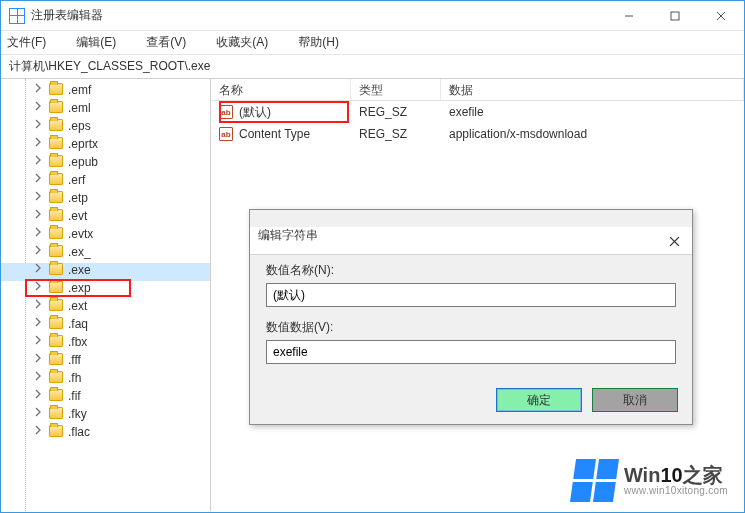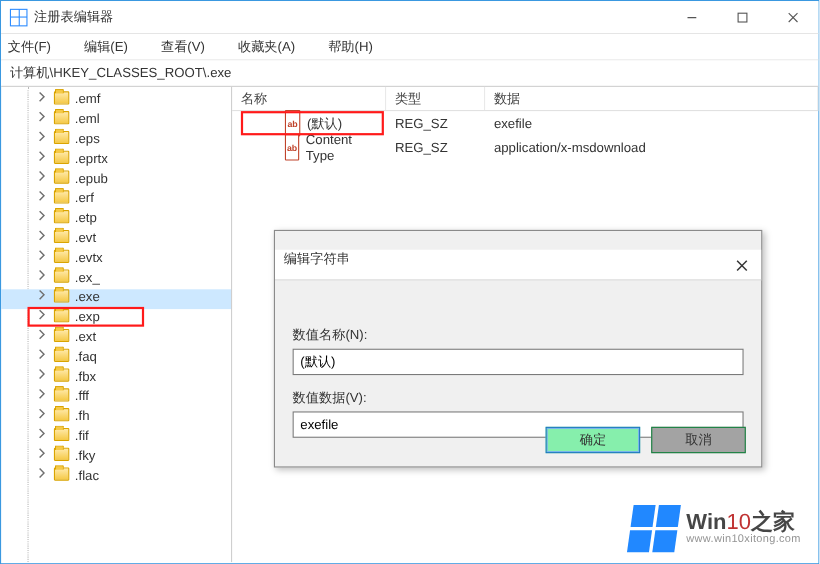--- a/index.html
+++ b/index.html
@@ -26,40 +26,40 @@
   .tree-item.selected { background:#cde8ff; }
   .tree-vline { position:absolute; left:24px; top:0; bottom:0; border-left:1px dotted #b9b9b9; }
   .listpane { flex:1; position:relative; }
   .list-header { display:flex; height:22px; border-bottom:1px solid #e1e1e1; }
   .list-header .col { padding:3px 8px 16px 8px; font-size:12px; color:#444; border-right:1px solid #e9e9e9; }
   .col-name { width:140px; }
   .col-type { width:90px; }
   .col-data { flex:1; }
   .list-row { display:flex; height:22px; align-items:center; }
   .list-row .cell { padding:0 8px; font-size:12px; }
-  .valicon { width:14px; height:24px; margin-right:6px; border:1px solid #c0432b; background:#fff; color:#c0432b; font-size:8px; font-weight:bold; display:inline-flex; align-items:center; justify-content:center; border-radius:1px;margin-left:40px; }
+  .valicon { width:14px; height:14px; margin-right:6px; border:1px solid #c0432b; background:#fff; color:#c0432b; font-size:8px; font-weight:bold; display:inline-flex; align-items:center; justify-content:center; border-radius:1px; }
   .hl-box { position:absolute; border:2px solid #ff1a1a; pointer-events:none; }
   
   .dialog { position:absolute; left:248px; top:208px; width:444px; height:216px; background:#f0f0f0; border:1px solid #8a8a8a; box-shadow:2px 2px 6px rgba(0,0,0,.25); }
   .dlg-title { height:28px; background:#fff; display:flex; align-items:flex-start; padding:0 8px; border-bottom:1px solid #d5d5d5; font-size:12px;margin-top:17px; }
   .dlg-title .spacer { flex:1; }
   .dlg-close { width:36px; height:28px; display:flex; align-items:center; justify-content:center; margin-right:-8px;}
-  .dlg-body { padding:20px 16px 0 16px;margin-top:15px; }
+  .dlg-body { padding:1px 16px 0 16px; }
   .dlg-lbl { font-size:12px; margin:6px 0 4px 0; }
   .dlg-input { width:100%; height:24px; border:1px solid #7a7a7a; background:#fff; padding:0 6px; font-size:12px; }
   .dlg-btns { position:absolute; right:14px; bottom:12px; display:flex; gap:10px; }
   .dlg-btn { width:86px; height:24px; border:1px solid #15803d; background:#a3a3a3; font-size:12px; display:flex; align-items:center; justify-content:center; }
   .dlg-btn.primary { border:1px solid #1e74c3; background:#86efac; box-shadow:inset 0 0 0 1px #78b6ec; }
   
   .watermark { position:absolute; right:16px; bottom:10px; display:flex; align-items:center; gap:8px; opacity:.9; }
   .wm-logo { display:grid; grid-template-columns:20px 20px; grid-template-rows:20px 20px; gap:3px; transform:skewX(-8deg); }
   .wm-logo span { background:#0a7cff; }
   .wm-text { display:flex; flex-direction:column; line-height:1.05; }
   .wm-text .big { font-size:20px; font-weight:600; color:#333; }
-  .wm-text .big b { color:#b91c1c; font-weight:400; }
+  .wm-text .big b { color:#000000; font-weight:700; }
   .wm-text .small { font-size:10px; color:#888; letter-spacing:.3px; }
 </style>
 </head>
 <body>
 
 <div class="window">
 
   <div class="titlebar">
     <div class="appicon">
         <span></span>

